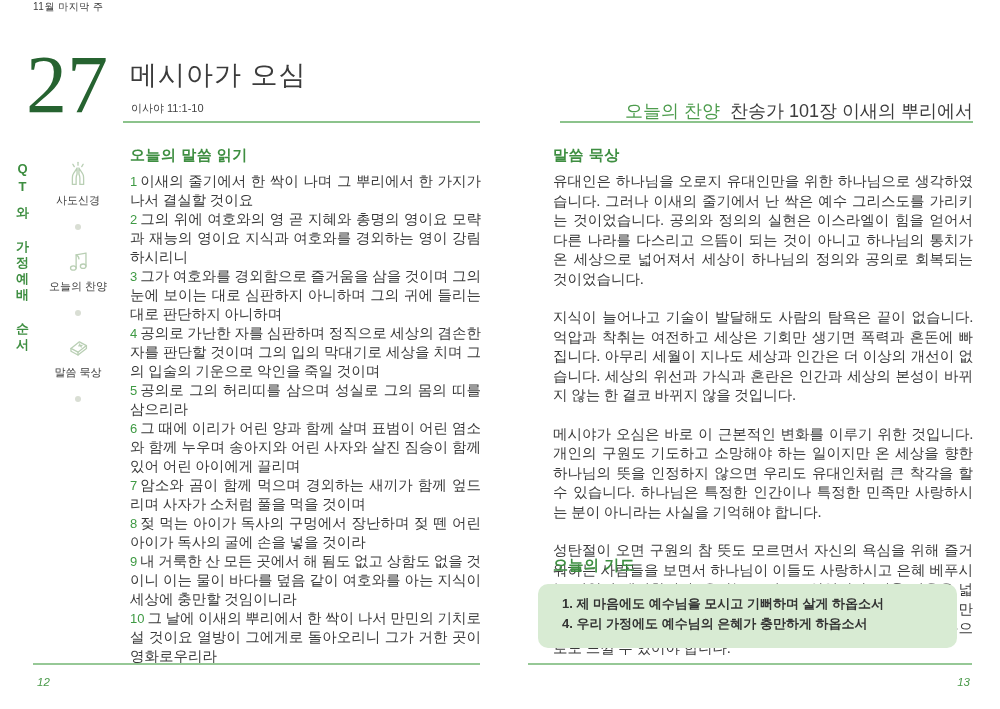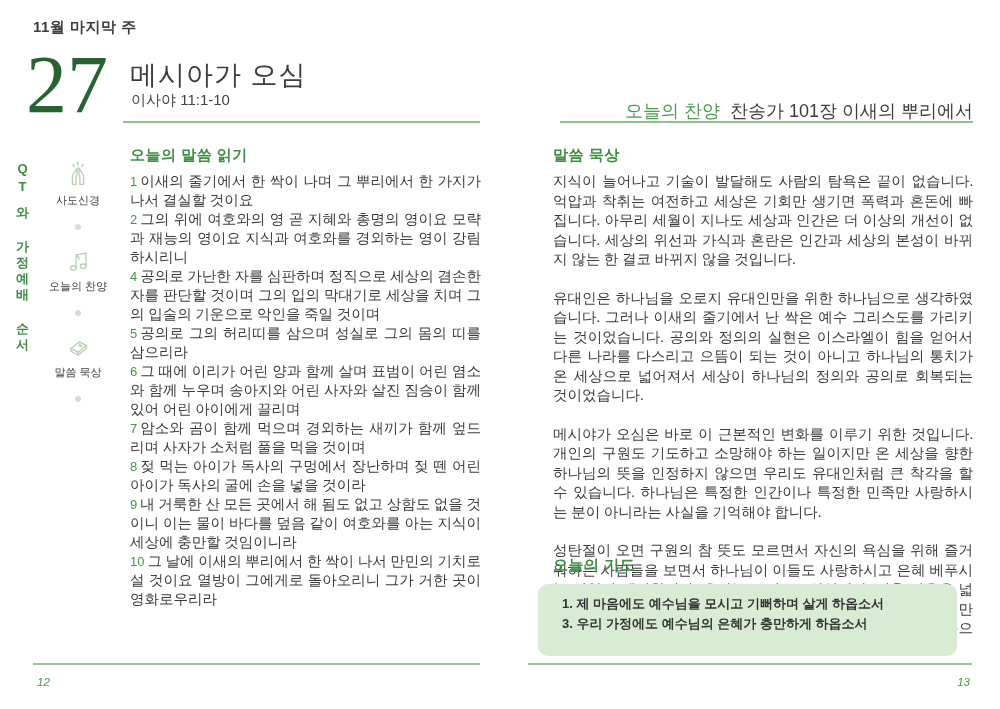--- a/index.html
+++ b/index.html
@@ -9,35 +9,35 @@
     width: 1000px;
     height: 709px;
     background: #ffffff;
     font-family: "Liberation Sans", sans-serif;
     color: #3a3a3a;
     overflow: hidden;
   }
 
   
   .week-label {
-    position: absolute; left: 33px; top: 18px;
-    font-size: 15px; color: #3d3d3d; letter-spacing: .5px; font-weight: bold;
+    position: absolute; left: 33px; top: 0;
+    font-size: 10px; color: #3d3d3d; letter-spacing: .5px;
   }
   .day-number {
     position: absolute; left: 26px; top: 44px;
     font-family: "Liberation Serif", serif;
     font-size: 82px; line-height: 1; color: #266330; font-weight: 500;
   }
   .lesson-title {
     position: absolute; left: 130px; top: 57px;
     font-size: 27px; color: #3c3c3c; letter-spacing: 1px;
   }
   .lesson-ref {
-    position: absolute; left: 131px; top: 91px;
-    font-size: 15px; color: #434343; text-align: center;
+    position: absolute; left: 131px; top: 101px;
+    font-size: 11px; color: #434343; text-align: center;
   }
   .praise-line {
     position: absolute; right: 27px; top: 99px;
     font-size: 18px; color: #3c3c3c; white-space: nowrap;
   }
   .praise-line .praise-label { color: #4d9c4d; margin-right: 10px; }
   .rule { position: absolute; height: 2px; background: #8cc38c; }
   .rule-header-left  { left: 123px; top: 121px; width: 357px; }
   .rule-header-right { left: 560px; top: 121px; width: 413px; }
 
@@ -82,21 +82,21 @@
 
   .meditation-col { position: absolute; left: 553px; top: 146px; width: 420px; }
   .meditation-col .col-heading { margin-bottom: 7px; }
   .meditation-col p {
     margin: 0 0 19px 0; font-family: "Liberation Serif", serif;
     font-size: 14.5px; line-height: 19.5px; color: #3a3a3a; text-align: justify;
   }
 
   .prayer-heading { position: absolute; left: 553px; top: 556px; }
   .prayer-box {
-    position: absolute; left: 538px; top: 584px; width: 419px; height: 72px;
+    position: absolute; left: 538px; top: 584px; width: 419px; height: 64px;
     background: #d8ebd3; border-radius: 10px;
     padding: 10px 16px 0 24px;
   }
   .prayer-box .prayer-item {
     font-size: 13px; font-weight: 600; line-height: 20px; color: #323232;
   }
 
   
   .rule-footer-left  { left: 33px;  top: 663px; width: 447px; height: 1.5px; background:#96c896; }
   .rule-footer-right { left: 528px; top: 663px; width: 444px; height: 1.5px; background:#96c896; }
@@ -158,41 +158,42 @@
       <div class="order-label">말씀 묵상</div>
     </div>
     <div class="order-dot"></div>
 
   </div>
 
   <div class="reading-col">
     <div class="col-heading">오늘의 말씀 읽기</div>
     <p class="verse"><span class="verse-num">1</span><span>이새의 줄기에서 한 싹이 나며 그 뿌리에서 한 가지가 나서 결실할 것이요</span></p>
     <p class="verse"><span class="verse-num">2</span><span>그의 위에 여호와의 영 곧 지혜와 총명의 영이요 모략과 재능의 영이요 지식과 여호와를 경외하는 영이 강림하시리니</span></p>
+    <p class="verse"><span class="verse-num">3</span><span>그가 여호와를 경외함으로 즐거움을 삼을 것이며 그의 눈에 보이는 대로 심판하지 아니하며 그의 귀에 들리는 대로 판단하지 아니하며</span></p>
     <p class="verse"><span class="verse-num">4</span><span>공의로 가난한 자를 심판하며 정직으로 세상의 겸손한 자를 판단할 것이며 그의 입의 막대기로 세상을 치며 그의 입술의 기운으로 악인을 죽일 것이며</span></p>
     <p class="verse"><span class="verse-num">5</span><span>공의로 그의 허리띠를 삼으며 성실로 그의 몸의 띠를 삼으리라</span></p>
     <p class="verse"><span class="verse-num">6</span><span>그 때에 이리가 어린 양과 함께 살며 표범이 어린 염소와 함께 누우며 송아지와 어린 사자와 살진 짐승이 함께 있어 어린 아이에게 끌리며</span></p>
     <p class="verse"><span class="verse-num">7</span><span>암소와 곰이 함께 먹으며 경외하는 새끼가 함께 엎드리며 사자가 소처럼 풀을 먹을 것이며</span></p>
     <p class="verse"><span class="verse-num">8</span><span>젖 먹는 아이가 독사의 구멍에서 장난하며 젖 뗀 어린 아이가 독사의 굴에 손을 넣을 것이라</span></p>
     <p class="verse"><span class="verse-num">9</span><span>내 거룩한 산 모든 곳에서 해 됨도 없고 상함도 없을 것이니 이는 물이 바다를 덮음 같이 여호와를 아는 지식이 세상에 충만할 것임이니라</span></p>
     <p class="verse"><span class="verse-num">10</span><span>그 날에 이새의 뿌리에서 한 싹이 나서 만민의 기치로 설 것이요 열방이 그에게로 돌아오리니 그가 거한 곳이 영화로우리라</span></p>
   </div>
 
   <div class="meditation-col">
     <div class="col-heading">말씀 묵상</div>
+    <p>유대인은 하나님을 오로지 유대인만을 위한 하나님으로 생각하였습니다. 그러나 이새의 줄기에서 난 싹은 예수 그리스도를 가리키는 것이었습니다. 공의와 정의의 실현은 이스라엘이 힘을 얻어서 다른 나라를 다스리고 으뜸이 되는 것이 아니고 하나님의 통치가 온 세상으로 넓어져서 세상이 하나님의 정의와 공의로 회복되는 것이었습니다.</p>
     <p>지식이 늘어나고 기술이 발달해도 사람의 탐욕은 끝이 없습니다. 억압과 착취는 여전하고 세상은 기회만 생기면 폭력과 혼돈에 빠집니다. 아무리 세월이 지나도 세상과 인간은 더 이상의 개선이 없습니다. 세상의 위선과 가식과 혼란은 인간과 세상의 본성이 바뀌지 않는 한 결코 바뀌지 않을 것입니다.</p>
-    <p>유대인은 하나님을 오로지 유대인만을 위한 하나님으로 생각하였습니다. 그러나 이새의 줄기에서 난 싹은 예수 그리스도를 가리키는 것이었습니다. 공의와 정의의 실현은 이스라엘이 힘을 얻어서 다른 나라를 다스리고 으뜸이 되는 것이 아니고 하나님의 통치가 온 세상으로 넓어져서 세상이 하나님의 정의와 공의로 회복되는 것이었습니다.</p>
     <p>메시야가 오심은 바로 이 근본적인 변화를 이루기 위한 것입니다. 개인의 구원도 기도하고 소망해야 하는 일이지만 온 세상을 향한 하나님의 뜻을 인정하지 않으면 우리도 유대인처럼 큰 착각을 할 수 있습니다. 하나님은 특정한 인간이나 특정한 민족만 사랑하시는 분이 아니라는 사실을 기억해야 합니다.</p>
     <p>성탄절이 오면 구원의 참 뜻도 모르면서 자신의 욕심을 위해 즐거워하는 사람들을 보면서 하나님이 이들도 사랑하시고 은혜 베푸시는 것일지 생각합니다. 우리는 그리스도인입니다. 더욱 마음을 넓게 열고 세상을 바라보아야 합니다. 그래서 하나님께서 당신이 만드신 모든 사람들을 구원하고자 하시는 자비와 사랑을 내 마음으로도 느낄 수 있어야 합니다.</p>
   </div>
 
   <div class="col-heading prayer-heading">오늘의 기도</div>
   <div class="prayer-box">
     <div class="prayer-item">1. 제 마음에도 예수님을 모시고 기뻐하며 살게 하옵소서</div>
-    <div class="prayer-item">3. 우리 가정에도 예수님의 은혜가 충만하게 하옵소서</div>
+    <div class="prayer-item">4. 우리 가정에도 예수님의 은혜가 충만하게 하옵소서</div>
   </div>
 
   <div class="rule rule-footer-left"></div>
   <div class="rule rule-footer-right"></div>
   <div class="page-num page-num-left">12</div>
   <div class="page-num page-num-right">13</div>
 
 </div>
 
 </body></html>

